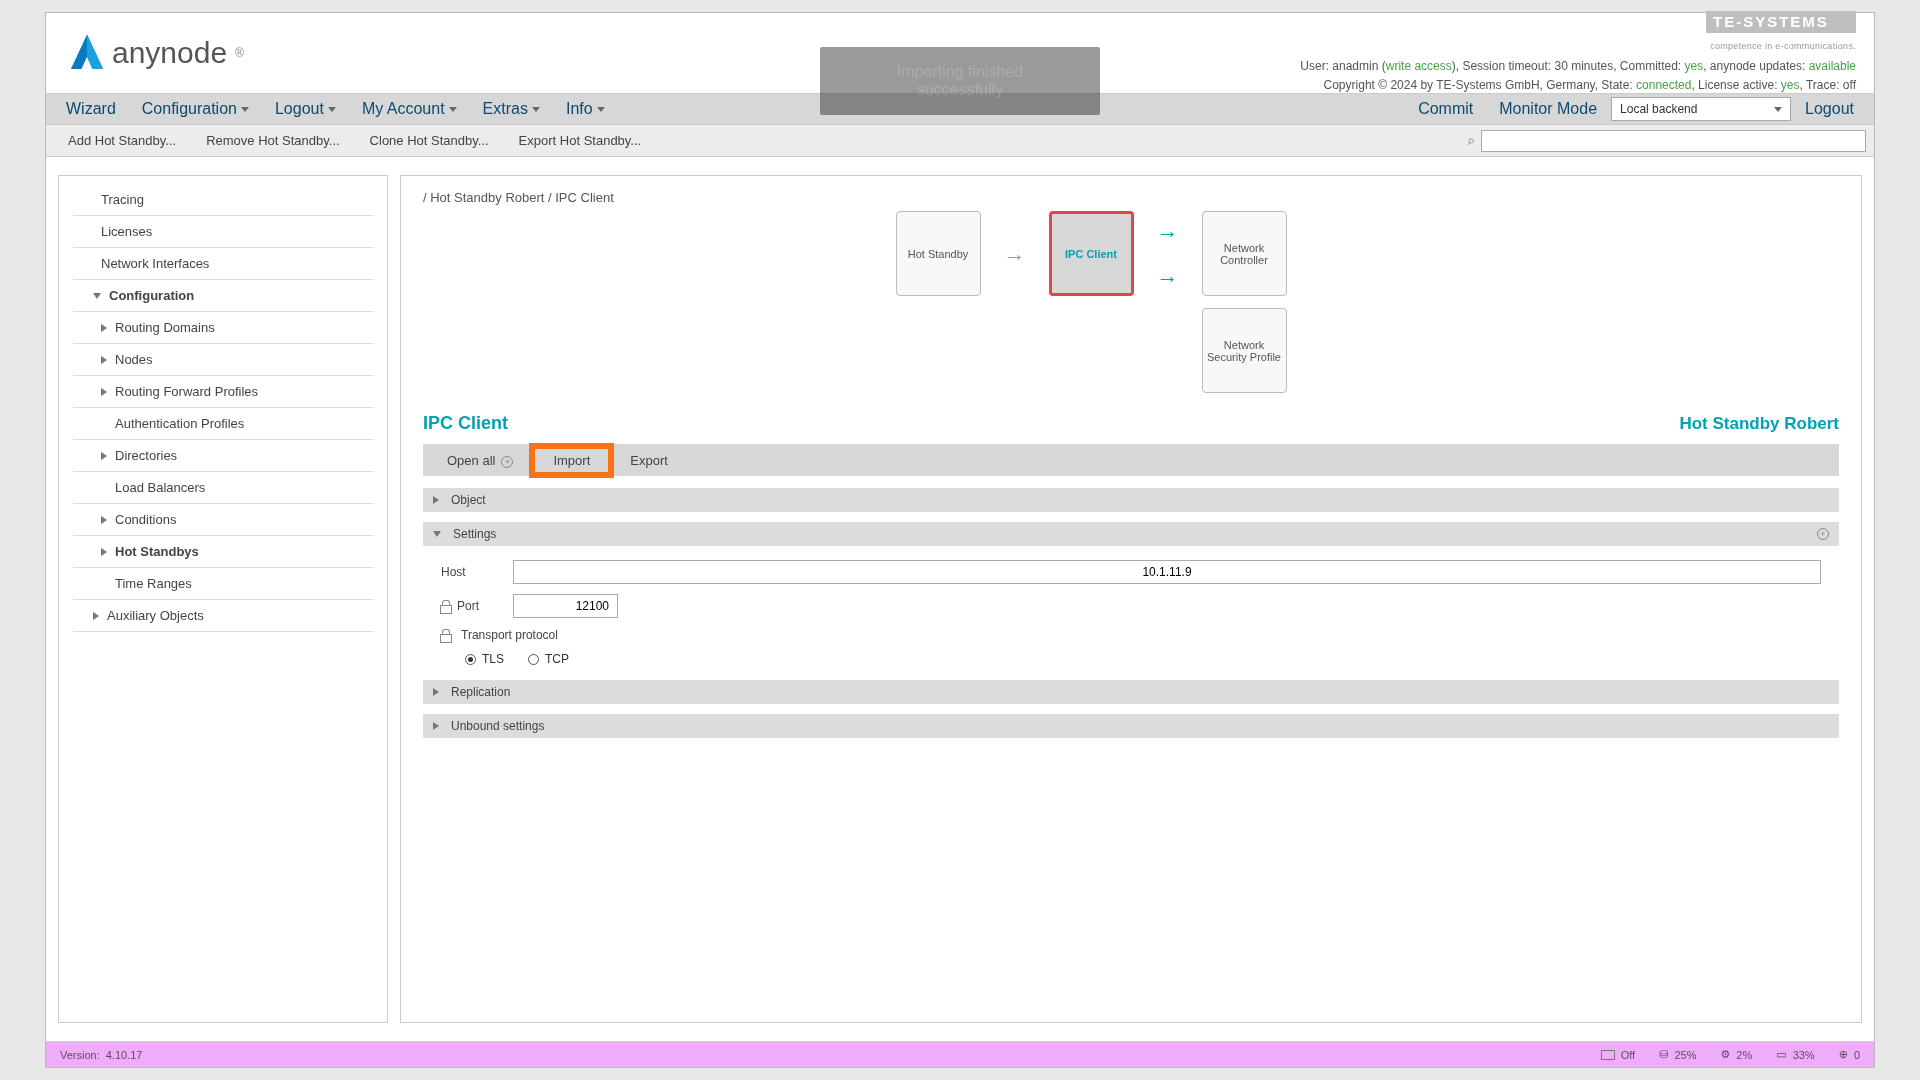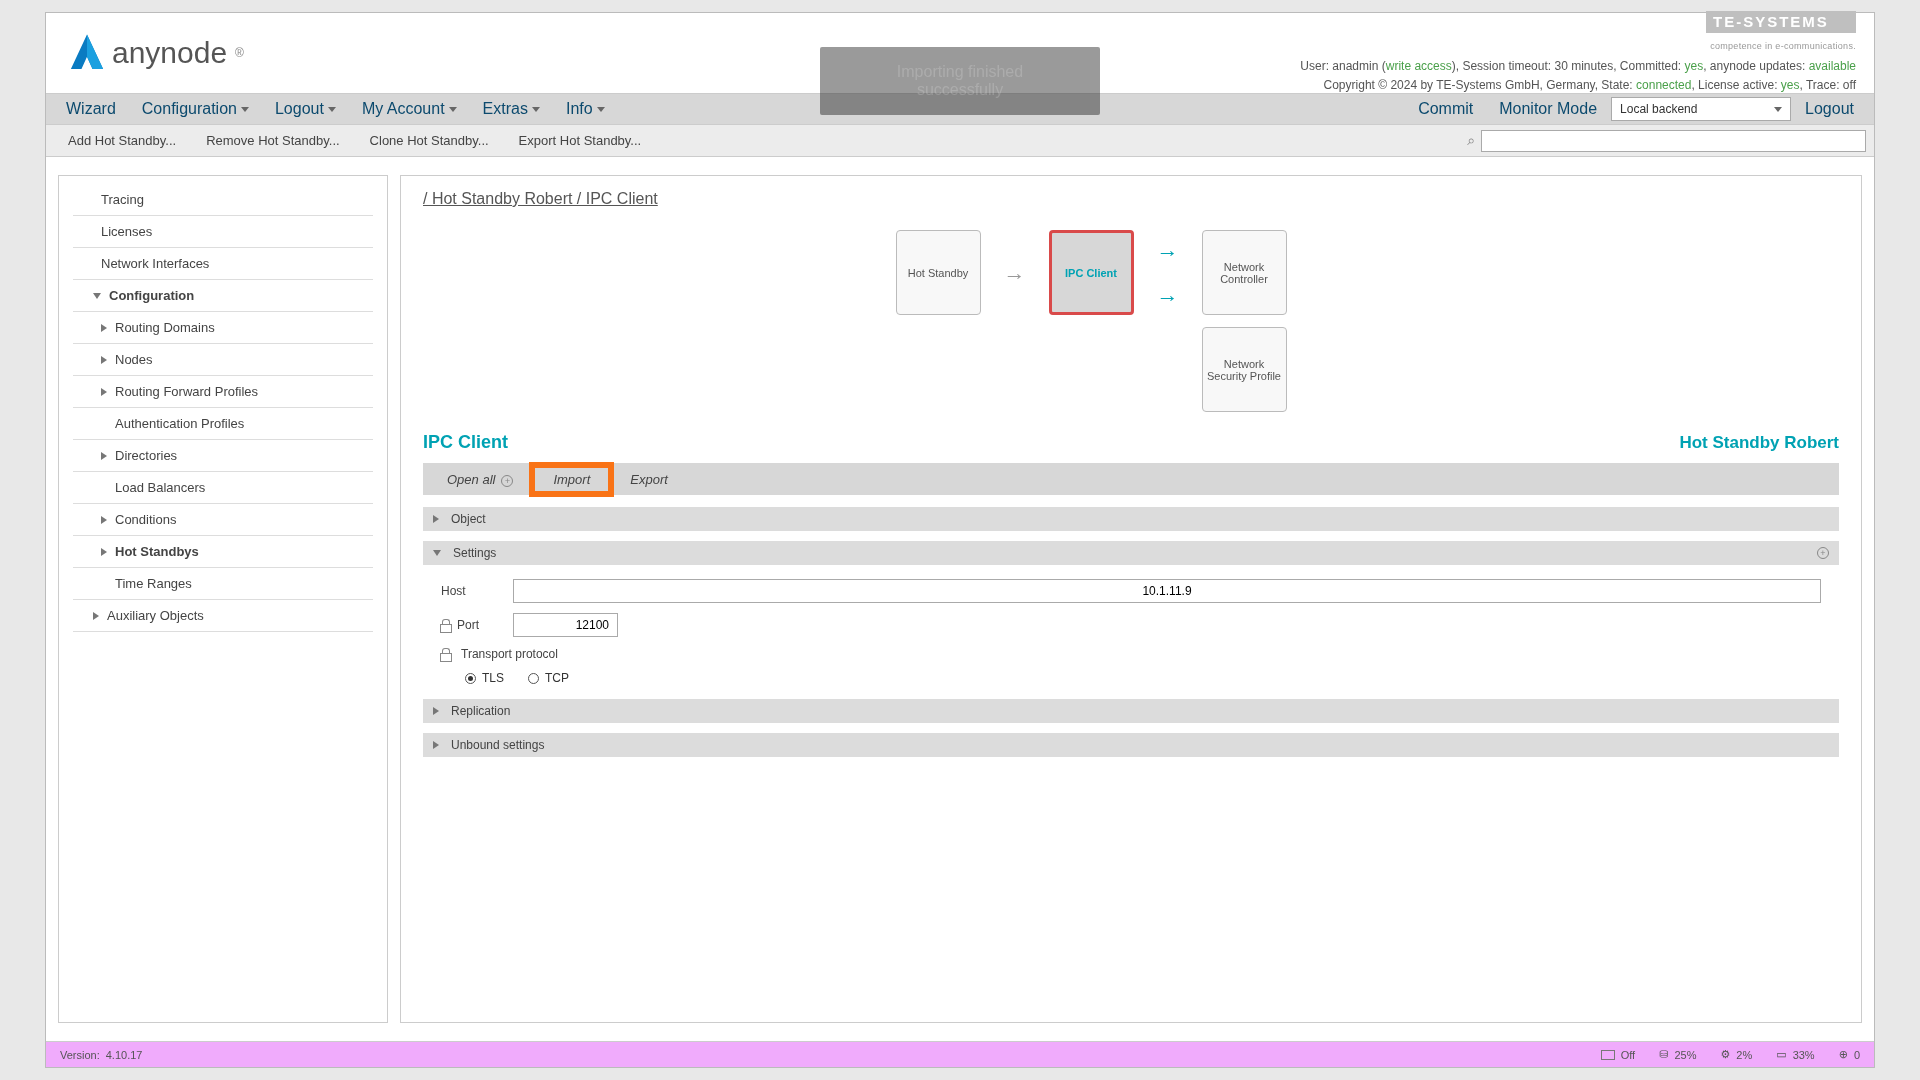--- a/index.html
+++ b/index.html
@@ -29,33 +29,33 @@
 .search-input { width: 385px; height: 22px; border: 1px solid #aaa; padding: 2px 6px; font-size: 12px; }
 .body { flex: 1; display: flex; padding: 18px 12px; gap: 12px; overflow: hidden; }
 .sidebar { width: 330px; border: 1px solid #ccc; background: #fff; padding: 8px 0; }
 .side-item { padding: 8px 20px; border-bottom: 1px solid #ddd; cursor: pointer; color: #444; font-size: 13px; display: flex; align-items: center; gap: 8px; margin: 0 14px; }
 .side-sub1 { padding-left: 28px; }
 .side-sub2 { padding-left: 42px; }
 .side-bold { font-weight: bold; }
 .tri-down { width: 0; height: 0; border-left: 4px solid transparent; border-right: 4px solid transparent; border-top: 6px solid #777; flex-shrink: 0; }
 .tri-right { width: 0; height: 0; border-top: 4px solid transparent; border-bottom: 4px solid transparent; border-left: 6px solid #777; flex-shrink: 0; }
 .main { flex: 1; border: 1px solid #ccc; background: #fff; padding: 14px 22px; display: flex; flex-direction: column; overflow: auto; }
-.breadcrumb { color: #555; font-size: 16px; margin-bottom: 22px; text-decoration: underline; }
+.breadcrumb { color: #555; font-size: 13px; margin-bottom: 6px; }
 .diagram { display: flex; justify-content: center; gap: 16px; align-items: flex-start; margin-bottom: 20px; padding-right: 80px; }
 .dbox { width: 85px; height: 85px; border: 1px solid #bbb; background: #f8f8f8; border-radius: 4px; display: flex; align-items: center; justify-content: center; text-align: center; font-size: 11px; color: #555; padding: 4px; }
 .dbox-sel { border: 3px solid #d94a4a; background: #d7d7d7; color: #00a2b3; font-weight: bold; }
 .darrow { width: 36px; display: flex; align-items: center; justify-content: center; height: 85px; }
 .arr-gray { color: #999; font-size: 22px; }
 .arr-teal { color: #00a2b3; font-size: 22px; }
 .dcol { display: flex; flex-direction: column; gap: 12px; align-items: center; }
 .arr-diag { color: #00a2b3; font-size: 22px; transform: rotate(30deg); margin-top: -20px; }
 .page-title-row { display: flex; justify-content: space-between; align-items: center; margin-bottom: 10px; }
 .page-title { color: #00a2b3; font-size: 18px; font-weight: bold; }
 .page-subtitle { color: #00a2b3; font-size: 17px; font-weight: bold; }
-.action-bar { background: #d7d7d7; height: 32px; display: flex; align-items: center; padding: 0 12px; gap: 4px; margin-bottom: 12px; font-style: italic; }
+.action-bar { background: #d7d7d7; height: 32px; display: flex; align-items: center; padding: 0 12px; gap: 4px; margin-bottom: 12px; }
 .ab-btn { padding: 4px 12px; color: #444; cursor: pointer; font-size: 13px; }
 .ab-import { border: 6px solid #f97316; padding: 4px 18px; }
 .ab-icon { width: 12px; height: 12px; border: 1px solid #888; border-radius: 50%; display: inline-flex; align-items: center; justify-content: center; font-size: 9px; color: #888; margin-left: 6px; }
 .section-head { background: #dcdcdc; height: 24px; display: flex; align-items: center; padding: 0 10px; gap: 12px; margin-bottom: 10px; font-size: 12px; color: #444; }
 .section-head .sh-spacer { flex: 1; }
 .sh-plus { width: 12px; height: 12px; border: 1px solid #888; border-radius: 50%; display: inline-flex; align-items: center; justify-content: center; font-size: 9px; color: #888; }
 .settings-body { padding: 4px 18px 14px 18px; }
 .form-row { display: flex; align-items: center; gap: 10px; margin-bottom: 10px; font-size: 12px; color: #444; }
 .form-label-w { width: 62px; display: flex; align-items: center; gap: 6px; }
 .form-input { border: 1px solid #aaa; padding: 4px 8px; font-size: 12px; text-align: center; }

